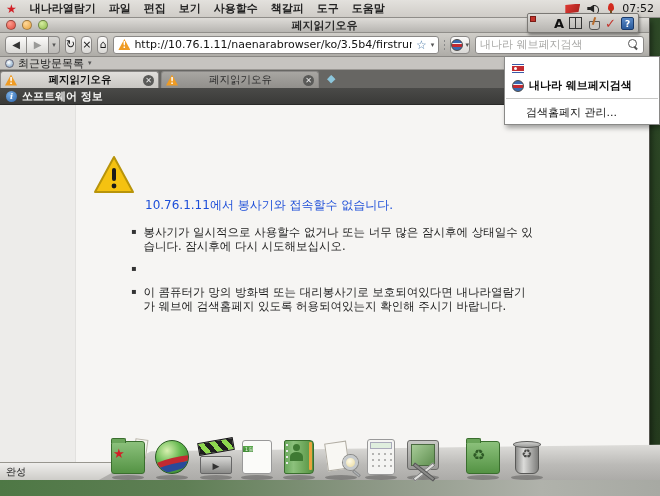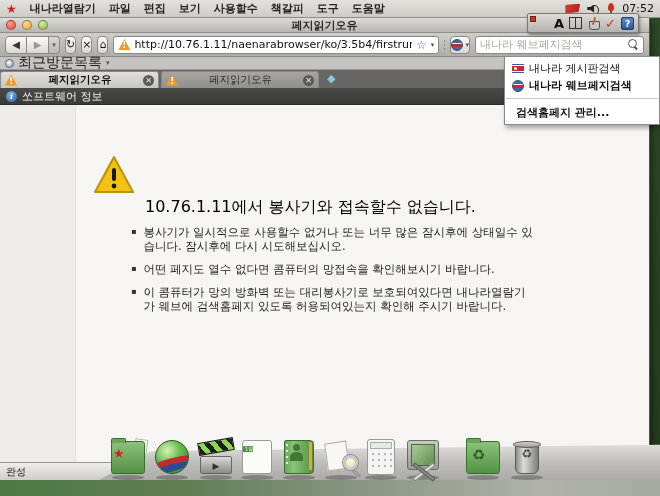--- a/index.html
+++ b/index.html
@@ -71,43 +71,43 @@
   .searchinput { flex:1; min-width:0; border:none; outline:none; font-size:11px; background:transparent;
                  font-family:"DejaVu Sans",sans-serif; }
   .searchinput::placeholder { color:#a9a9a7; }
   .mag { position:relative; width:11px; height:11px; flex:0 0 auto; }
   .mag::before { content:""; position:absolute; left:0; top:0; width:7px; height:7px; border:1.5px solid #555; border-radius:50%; }
   .mag::after { content:""; position:absolute; left:7px; top:7px; width:4px; height:1.5px; background:#555; transform:rotate(45deg); transform-origin:0 0; }
 
   .bookmarksbar { position:absolute; left:0; top:39px; width:100%; height:13px; background:#c6c4c0;
                   border-bottom:1px solid #9a9894; display:flex; align-items:center; padding:0 5px; gap:4px; }
   .recent-ico { width:9px; height:9px; border-radius:50%; background:radial-gradient(circle at 40% 35%,#fff,#9ab6d0 70%); border:1px solid #667; }
-  .bookmarksbar .lbl { font-size:14px; color:#222; }
+  .bookmarksbar .lbl { font-size:11px; color:#222; }
 
   .tabbar { position:absolute; left:0; top:52px; width:100%; height:18px; background:#676663; display:flex; align-items:flex-end; }
   .tab { height:17px; display:flex; align-items:center; padding:0 4px; gap:4px; border:1px solid #8a8886; border-bottom:none;
          border-radius:3px 3px 0 0; }
   .tab.active { width:159px; background:linear-gradient(180deg,#e0dedb,#c8c6c2); font-weight:bold; color:#111; }
   .tab.inactive { width:158px; background:linear-gradient(180deg,#a8a6a2,#918f8b); color:#2e2e2e; margin-left:2px; }
   .tab .ttl { flex:1; text-align:center; font-size:10.5px; white-space:nowrap; overflow:hidden; }
   .tab-close { width:11px; height:11px; border-radius:50%; background:#5a5a58; color:#eee; font-size:8px;
                line-height:11px; text-align:center; flex:0 0 auto; }
   .newtab { color:#8cc6dc; font-size:11px; margin:0 0 3px 8px; }
 
   .infobar { position:absolute; left:0; top:70px; width:100%; height:17px; background:linear-gradient(180deg,#4a4a48,#3a3a38);
              border-bottom:1px solid #2a2a28; display:flex; align-items:center; padding:0 6px; gap:5px; }
   .info-ico { width:11px; height:11px; border-radius:50%; background:radial-gradient(circle at 35% 30%,#7ab0e8,#2a62a8);
               color:#fff; font-size:8px; font-style:italic; font-weight:bold; text-align:center; line-height:11px; font-family:"DejaVu Serif",serif; }
-  .infobar .lbl { color:#f2f2f0; font-weight:normal; }
+  .infobar .lbl { color:#f2f2f0; font-weight:bold; }
 
   .content { position:absolute; left:0; top:87px; width:100%; height:357px; background:#f6f5f3; overflow:hidden; }
   .content .leftband { position:absolute; left:0; top:0; width:76px; height:100%; background:#edecea; border-right:1px solid #e2e1df; }
   .err-icon { position:absolute; left:93px; top:50px; }
   .err-title { position:absolute; left:145px; top:57px; font-size:15px; font-weight:bold; color:#111; }
-  .err-sub { position:absolute; left:145px; top:92px; font-size:16px; color:#000000; }
+  .err-sub { position:absolute; left:145px; top:92px; font-size:12px; color:#1d4ed8; }
   .err-list { position:absolute; left:131px; top:120px; width:402px; }
   .err-li { display:flex; gap:7px; margin-bottom:9px; font-size:11.5px; line-height:14px; color:#1c1c1c; }
   .err-li .mark { flex:0 0 auto; font-size:8px; line-height:14px; color:#333; }
   .retry { position:absolute; left:145px; top:218px; padding:1px 13px 2px; font-size:11px; color:#222;
            background:linear-gradient(180deg,#fdfdfc,#d8d7d4); border:1px solid #9a9896; border-radius:9px;
            box-shadow:0 1px 1px rgba(0,0,0,.2); font-family:"DejaVu Sans",sans-serif; }
 
   .statusbar { position:absolute; left:0; top:444px; width:100%; height:18px; border-top:1px solid #98968f;
                background:linear-gradient(180deg,#efeeec,#cdccc8); display:flex; align-items:center; padding:0 6px; }
   .statusbar .lbl { font-size:10px; color:#222; }
@@ -132,21 +132,21 @@
 
   
   .searchmenu { position:absolute; left:504px; top:56px; width:156px; z-index:70; background:#fff;
                 border:1px solid #8a8a88; box-shadow:2px 3px 5px rgba(0,0,0,.35); padding:3px 0; }
   .sm-item { display:flex; align-items:center; gap:5px; height:17px; padding:0 7px; font-size:11px; color:#111; }
   .sm-item.selected { font-weight:bold; }
   .flag-ico { position:relative; width:12px; height:9px; flex:0 0 auto;
               background:linear-gradient(180deg,#3a5ba8 0 16%,#fff 16% 26%,#c22a31 26% 74%,#fff 74% 84%,#3a5ba8 84%); }
   .flag-ico::after { content:""; position:absolute; left:2px; top:3px; width:3px; height:3px; border-radius:50%; background:#fff; }
   .sm-sep { height:1px; background:#c8c8c6; margin:4px 1px; }
-  .sm-manage { height:18px; display:flex; align-items:center; padding:0 11px; font-size:11px; color:#111;font-weight:bold; }
+  .sm-manage { height:18px; display:flex; align-items:center; padding:0 21px; font-size:11px; color:#111; }
 
   
   .dock { position:absolute; left:0; top:430px; width:660px; height:66px; z-index:40; }
   .shelf-top { position:absolute; left:88px; top:9px; width:572px; height:47px;
                background:linear-gradient(180deg,#e8e7e4,#bbbab7 55%,#a6a5a2);
                clip-path:polygon(0 100%,11% 26%,100% 12%,100% 100%); }
   .shelf-front { position:absolute; left:0; top:50px; width:660px; height:16px;
                  background:linear-gradient(90deg,#4e7845,#5f7f55 28%,#8a9683 55%,#b0b2ab 82%,#a7a9a3); }
   .dock-ico { position:absolute; top:8px; width:38px; height:38px; }
   .dock-ico .shadow { position:absolute; left:3px; bottom:-4px; width:32px; height:5px; border-radius:50%; background:rgba(0,0,0,.25); }
@@ -303,21 +303,20 @@
         <circle cx="21" cy="31" r="2.4" fill="#1a1a1a"></circle>
       </svg>
       <div class="err-sub">10.76.1.11에서 봉사기와 접속할수 없습니다.</div>
       <div class="err-list">
         <div class="err-li">
           <span class="mark">▪</span>
           <span>봉사기가 일시적으로 사용할수 없거나 또는 너무 많은 잠시후에 상태일수 있습니다. 잠시후에 다시 시도해보십시오.</span>
         </div>
         <div class="err-li">
           <span class="mark">▪</span>
-          <span>어떤 페지도 열수 없다면 콤퓨터의 망접속을 확인해보시기 바랍니다.</span>
         </div>
         <div class="err-li">
           <span class="mark">▪</span>
           <span>이 콤퓨터가 망의 방화벽 또는 대리봉사기로 보호되여있다면 내나라열람기가 웨브에 검색홈페지 있도록 허용되여있는지 확인해 주시기 바랍니다.</span>
         </div>
       </div>
     </div>
 
     <div class="statusbar">
       <span class="lbl">완성</span>
@@ -333,21 +332,20 @@
         <span></span>
       </span>
     <span class="pal-cup"></span>
     <span class="pal-check">✓</span>
     <span class="pal-help">?</span>
   </div>
 
   <div class="searchmenu">
     <div class="sm-item">
       <span class="flag-ico"></span>
-      <span>내나라 게시판검색</span>
     </div>
     <div class="sm-item selected">
       <span class="globe-ico"></span>
       <span>내나라 웨브페지검색</span>
     </div>
     <div class="sm-sep"></div>
     <div class="sm-manage">검색홈페지 관리...</div>
   </div>
 
   <div class="dock">

